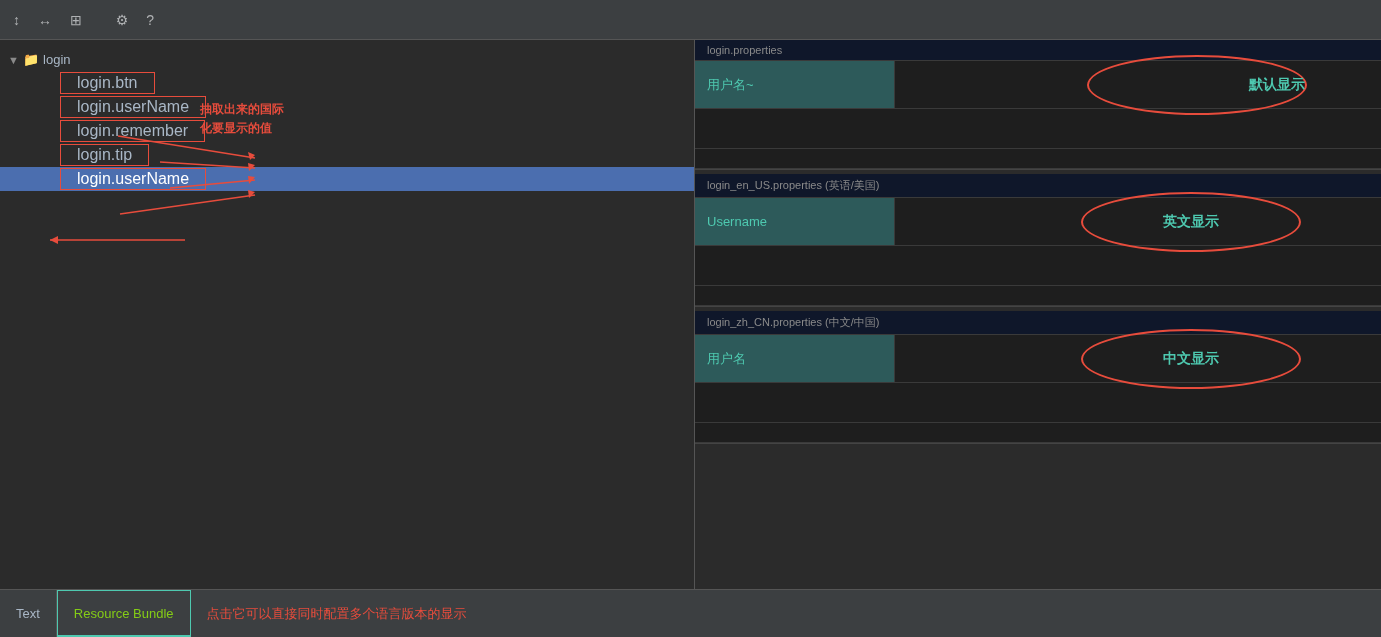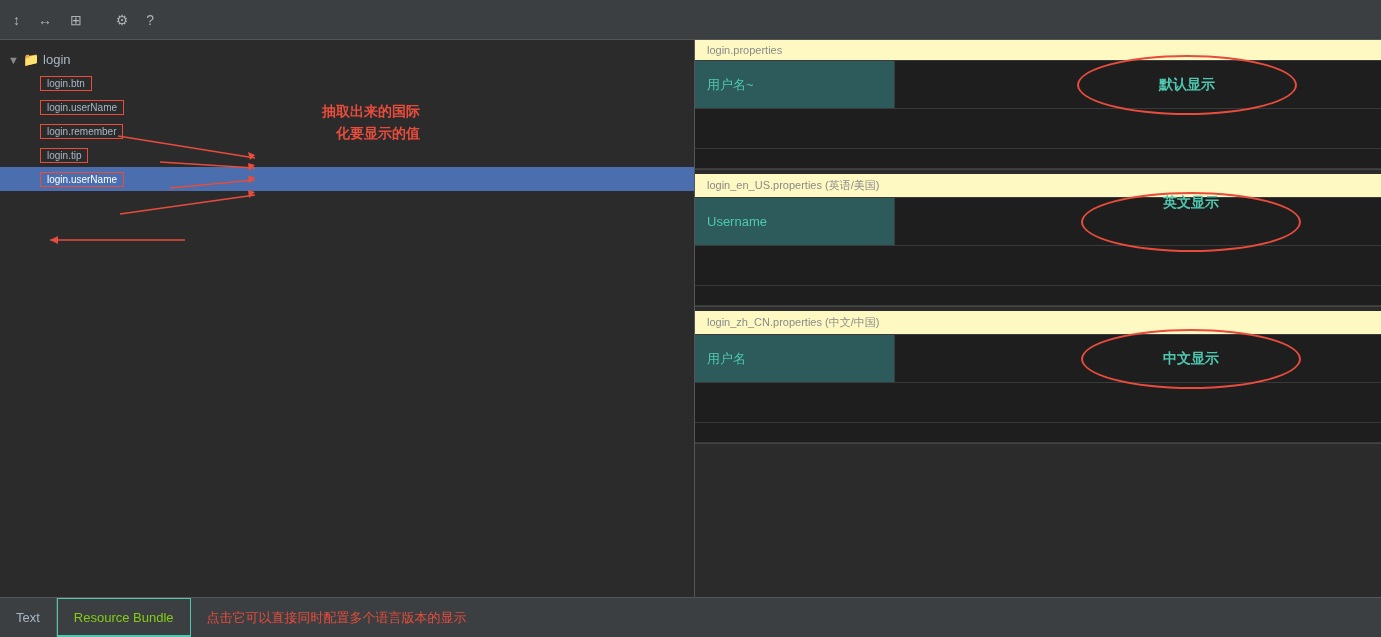--- a/index.html
+++ b/index.html
@@ -88,43 +88,44 @@
 
     .folder-icon {
       color: #d4a84b;
       font-size: 13px;
     }
 
     .item-box {
       border: 1.5px solid #e74c3c;
       background: #2b2b2b;
       color: #a9b7c6;
-      padding: 1px 6px;
-      font-size: 10px;
+      padding: 1px 16px;
+      font-size: 16px;
+      margin-left: 20px;
     }
     .item-box.selected-item {
       background: #4b6eaf;
       border-color: #e74c3c;
       color: #fff;
     }
 
     
     .annotation-area {
       position: absolute;
       top: 60px;
       left: 200px;
       width: 220px;
     }
 
     .callout-text {
       color: #e74c3c;
-      font-size: 14px;
+      font-size: 12px;
       font-weight: bold;
       line-height: 1.6;
-      text-align: right;
+      text-align: left;
     }
 
     
     .arrows-svg {
       position: absolute;
       top: 0;
       left: 0;
       width: 100%;
       height: 100%;
       pointer-events: none;
@@ -138,21 +139,21 @@
       flex-direction: column;
       overflow-y: auto;
     }
 
     .properties-section {
       border-bottom: 1px solid #444;
       margin-bottom: 4px;
     }
 
     .section-header {
-      background: #fef9c3;
+      background: #0f172a;
       color: #8a8a8a;
       padding: 4px 12px;
       font-size: 11px;
       border-bottom: 1px solid #3a3a3a;
     }
 
     .property-row {
       display: flex;
       height: 48px;
       border-bottom: 1px solid #3a3a3a;
@@ -187,21 +188,21 @@
     }
 
     .empty-row {
       height: 40px;
       background: #1e1e1e;
       border-bottom: 1px solid #3a3a3a;
     }
 
     
     .bottom-bar {
-      height: 40px;
+      height: 48px;
       background: #3c3f41;
       display: flex;
       align-items: stretch;
       border-top: 1px solid #555;
       flex-shrink: 0;
       position: relative;
     }
 
     .tab {
       padding: 0 16px;
@@ -320,41 +321,41 @@
       <div class="section-header">
         <span>login.properties</span>
       </div>
       <div class="property-row">
         <div class="prop-key">
           <span>用户名~</span>
         </div>
         <div class="prop-value-area">
           <span class="prop-value"></span>
 
-          <div style="position:absolute; right:84px; top:50%; transform:translateY(-50%); width:220px; height:60px; border:2px solid #e74c3c; border-radius:50%; display:flex; align-items:center; justify-content:center; pointer-events:none;">
+          <div style="position:absolute; right:74px; top:50%; transform:translateY(-50%); width:220px; height:60px; border:2px solid #e74c3c; border-radius:50%; display:flex; align-items:center; justify-content:flex-end; pointer-events:none;">
             <span style="color:#4ec9b0; font-size:14px; font-weight:bold;">默认显示</span>
           </div>
         </div>
       </div>
       <div class="empty-row"></div>
       <div class="empty-row" style="height:20px;"></div>
     </div>
 
     <div class="properties-section section-with-oval" style="position:relative;">
       <div class="section-header">
         <span>login_en_US.properties (英语/美国)</span>
       </div>
       <div class="property-row">
         <div class="prop-key" style="color:#4ec9b0; ">
           <span>Username</span>
         </div>
         <div class="prop-value-area">
           <span class="prop-value"></span>
 
-          <div style="position:absolute; right:80px; top:50%; transform:translateY(-50%); width:220px; height:60px; border:2px solid #e74c3c; border-radius:50%; display:flex; justify-content:center; pointer-events:none;">
+          <div style="position:absolute; right:80px; top:50%; transform:translateY(-50%); width:220px; height:60px; border:2px solid #e74c3c; border-radius:50%; display:flex; align-items:center; justify-content:center; pointer-events:none;">
             <span style="color:#4ec9b0; font-size:14px; font-weight:bold;">英文显示</span>
           </div>
         </div>
       </div>
       <div class="empty-row"></div>
       <div class="empty-row" style="height:20px;"></div>
     </div>
 
     <div class="properties-section section-with-oval" style="position:relative;">
       <div class="section-header">

